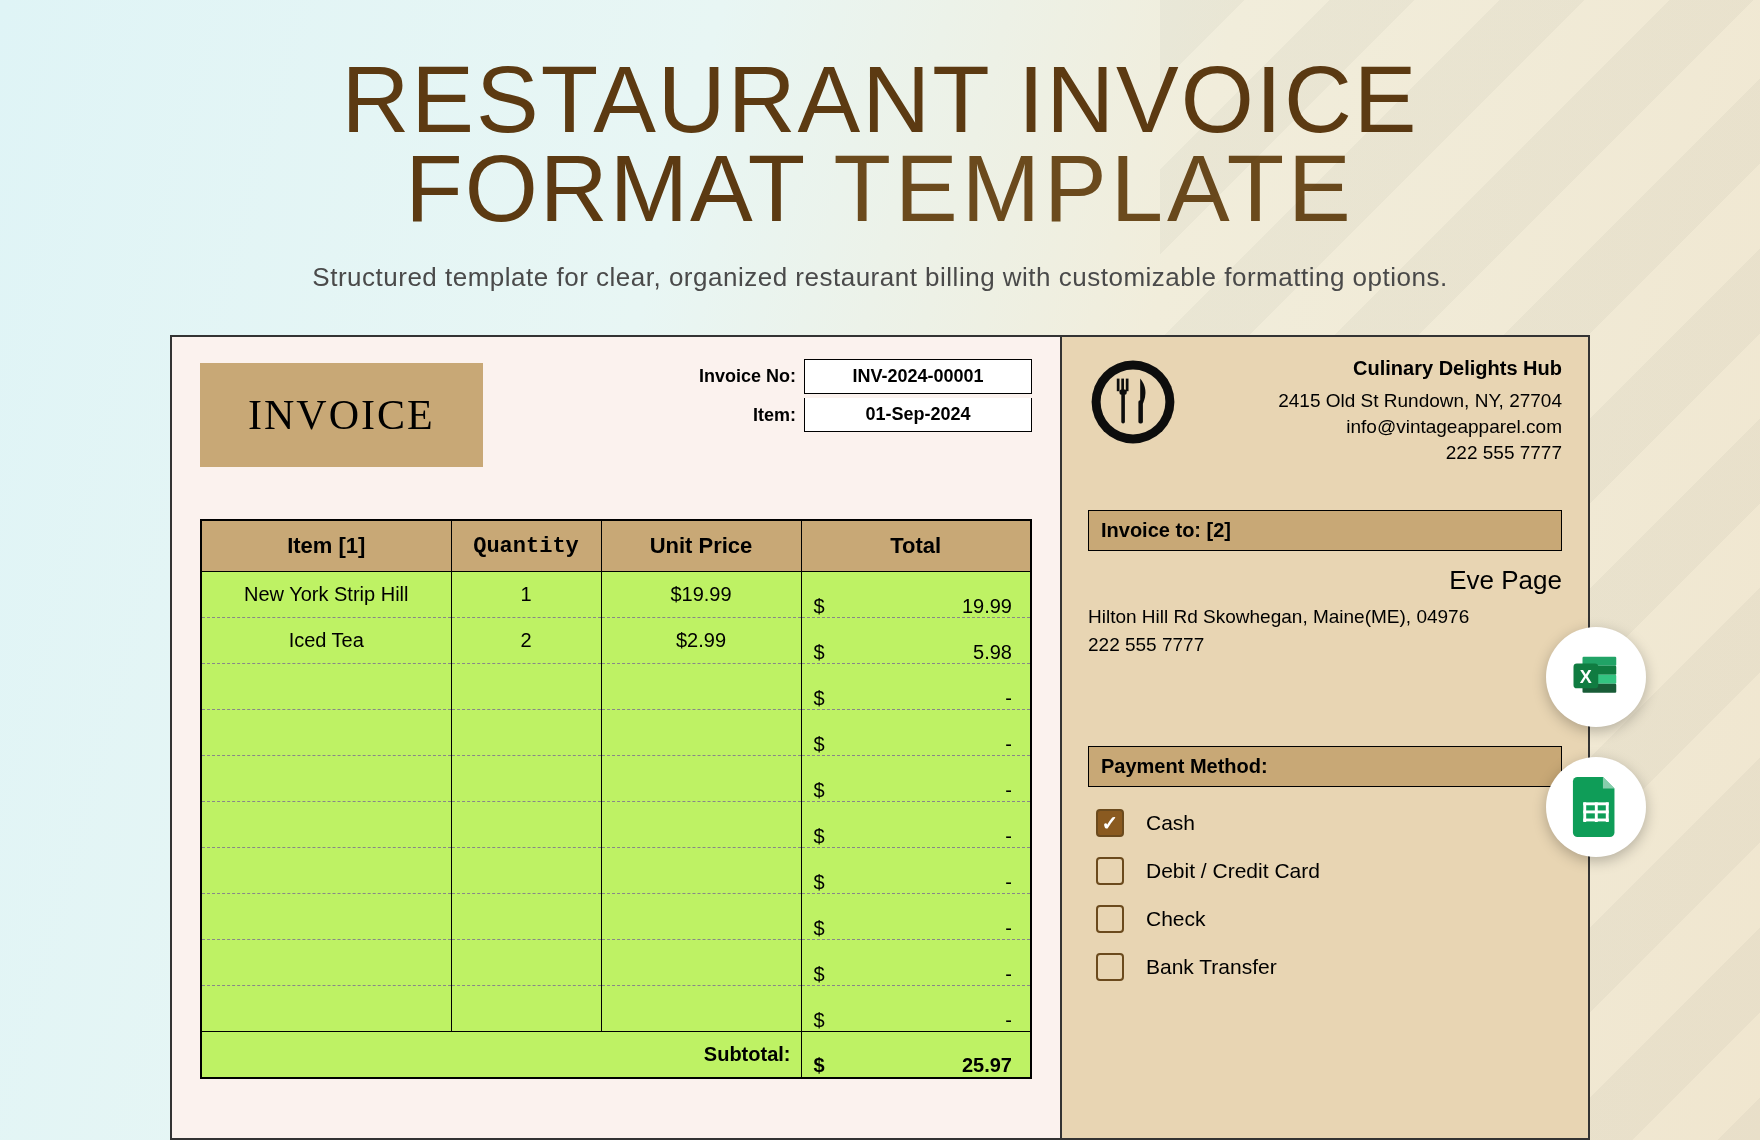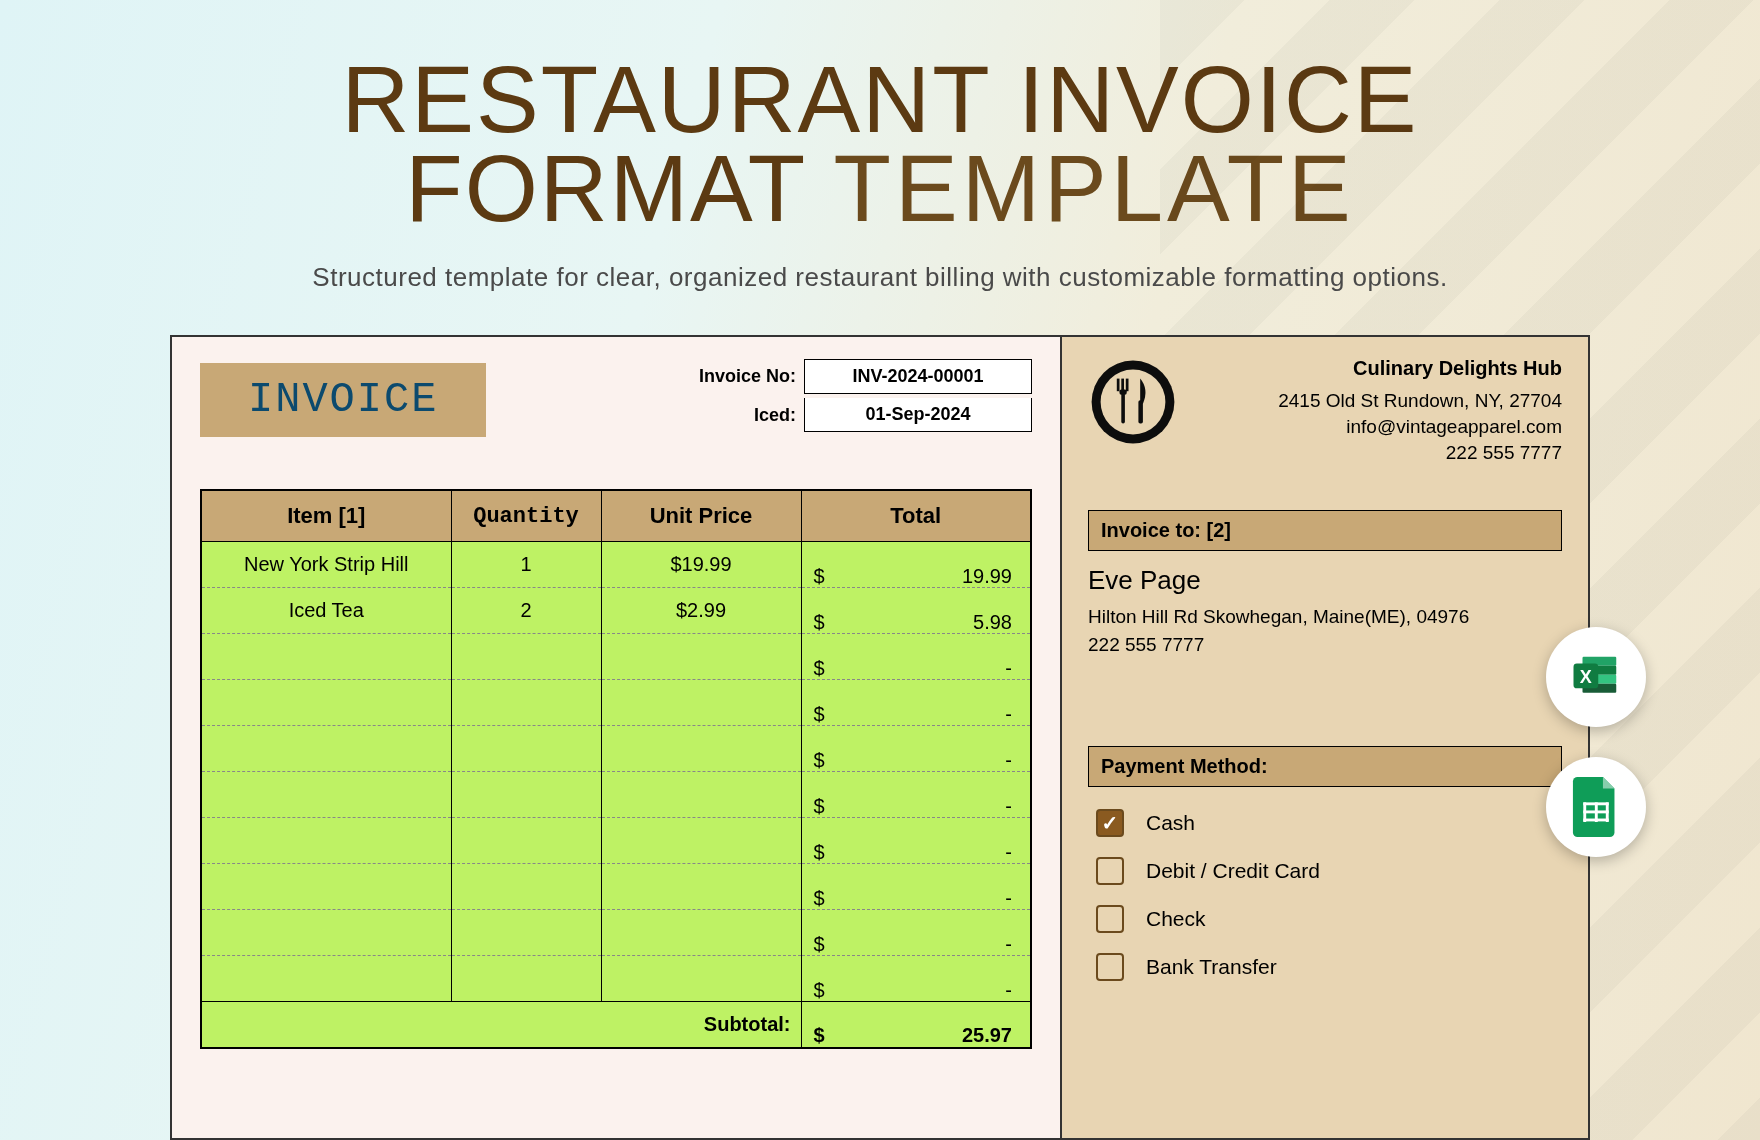--- a/index.html
+++ b/index.html
@@ -55,25 +55,25 @@
     flex: 1;
     background: #e8d5b3;
     padding: 20px 26px 0 26px;
     position: relative;
   }
 
   
   .inv-badge {
     display: inline-block;
     background: #c8a876;
-    padding: 13px 48px;
-    font-family: Liberation Mono, monospace;
+    padding: 28px 48px;
+    font-family: Liberation Serif, serif;
     font-size: 42px;
     letter-spacing: 2px;
-    color: #0c4a6e;
+    color: #000000;
   }
   .meta {
     position: absolute; right: 28px; top: 22px;
     font-size: 18px;
   }
   .meta-row { display: flex; justify-content: flex-end; align-items: center; margin-bottom: 4px; }
   .meta-label { font-weight: bold; margin-right: 8px; }
   .meta-box {
     border: 1.5px solid #000; width: 228px; text-align: center;
     padding: 6px 0; font-weight: bold; background: #fff;
@@ -130,21 +130,21 @@
 
   .section-head {
     margin-top: 42px;
     border: 1.5px solid #000;
     background: #c8a876;
     padding: 8px 12px;
     font-size: 20px;
     font-weight: bold;
   }
   .cust { margin-top: 14px; }
-  .cust-name { font-size: 26px; margin-bottom: 10px; }
+  .cust-name { font-size: 26px; margin-bottom: 10px; text-align: right; }
   .cust-line { font-size: 19px; margin-bottom: 6px; }
 
   .pay-list { margin-top: 12px; }
   .pay-item { display: flex; align-items: center; gap: 22px; padding: 10px 8px; font-size: 21px; }
   .chk {
     width: 28px; height: 28px; border: 2.5px solid #6b4a1d; border-radius: 4px;
     display: inline-flex; align-items: center; justify-content: center;
     color: #fff; font-size: 20px; font-weight: bold;
   }
   .chk.on { background: #8a5a20; }
@@ -177,21 +177,21 @@
 
   <div class="left-pane">
     <span class="inv-badge">INVOICE</span>
 
     <div class="meta">
       <div class="meta-row">
         <span class="meta-label">Invoice No:</span>
         <span class="meta-box">INV-2024-00001</span>
       </div>
       <div class="meta-row">
-        <span class="meta-label">Iced:</span>
+        <span class="meta-label">Item:</span>
         <span class="meta-box bottom">01-Sep-2024</span>
       </div>
     </div>
 
     <table class="tbl">
       <thead>
         <tr>
           <th class="col-item">Item [1]</th>
           <th class="col-qty">Quantity</th>
           <th class="col-up">Unit Price</th>

